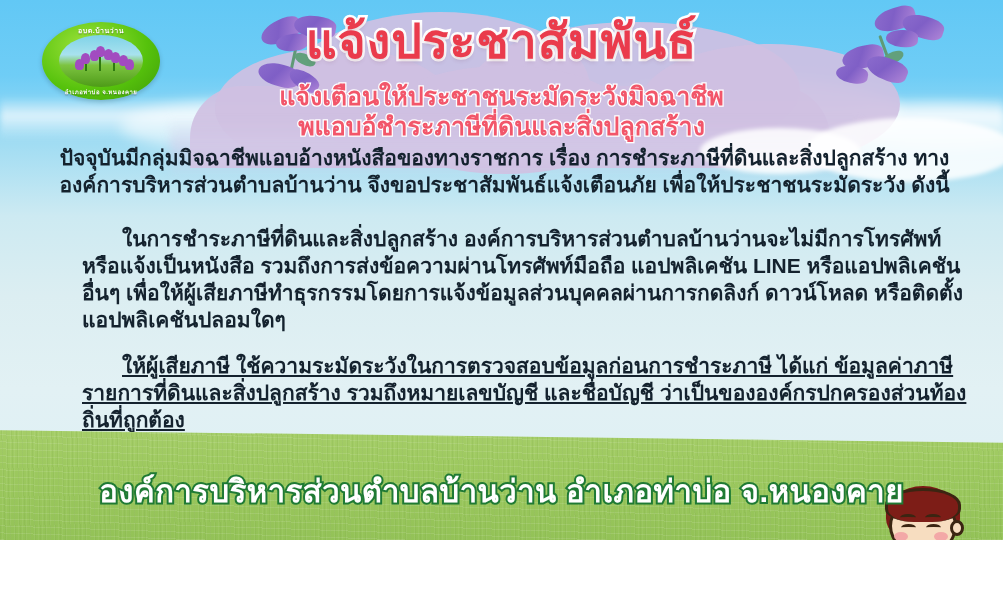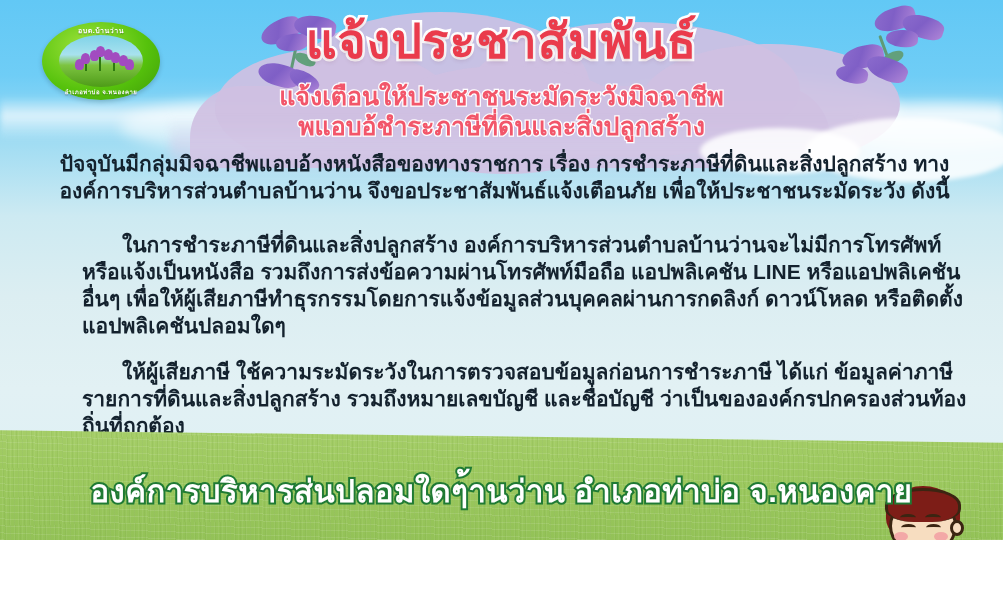--- a/index.html
+++ b/index.html
@@ -177,38 +177,38 @@
     -webkit-text-stroke: 2.5px #ffffff;
     paint-order: stroke fill;
   }
   .subhead div { margin: 0; }
 
   
   .body-block {
     position: absolute;
     left: 28px;
     right: 22px;
-    top: 150px;
+    top: 144px;
   }
   .para {
     color: #14222e;
     font-size: 21px;
     line-height: 1.30;
     font-weight: bold;
     text-align: center;
     margin: 0 0 6px 0;
   }
   .para.justify {
     text-align: left;
     padding-left: 54px;
     padding-right: 6px;
     text-indent: 40px;
   }
   .para.p2 { margin-top: 26px; }
-  .para.p3 { margin-top: 18px; }
+  .para.p3 { margin-top: 18px; text-decoration: underline; }
 
   
   .grass {
     position: absolute;
     left: -10px; right: -10px;
     bottom: 0;
     height: 124px;
     background:
       repeating-linear-gradient(90deg, rgba(255,255,255,0.06) 0 1px, rgba(0,0,0,0.0) 1px 4px),
       linear-gradient(to bottom, #a8cf6b 0%, #9dc95f 40%, #93c257 100%);
@@ -357,14 +357,14 @@
     <div class="b-eye r"></div>
     <div class="b-cheek l"></div>
     <div class="b-cheek r"></div>
     <div class="b-mouth"></div>
     <div class="b-body"></div>
     <div class="b-pants"></div>
     <div class="b-arm"></div>
     <div class="b-hands"></div>
   </div>
 
-  <div class="footer-text">องค์การบริหารส่นปลอมใดๆ้านว่าน อำเภอท่าบ่อ จ.หนองคาย</div>
+  <div class="footer-text">องค์การบริหารส่วนตำบลบ้านว่าน อำเภอท่าบ่อ จ.หนองคาย</div>
 </div>
 
 </body></html>

